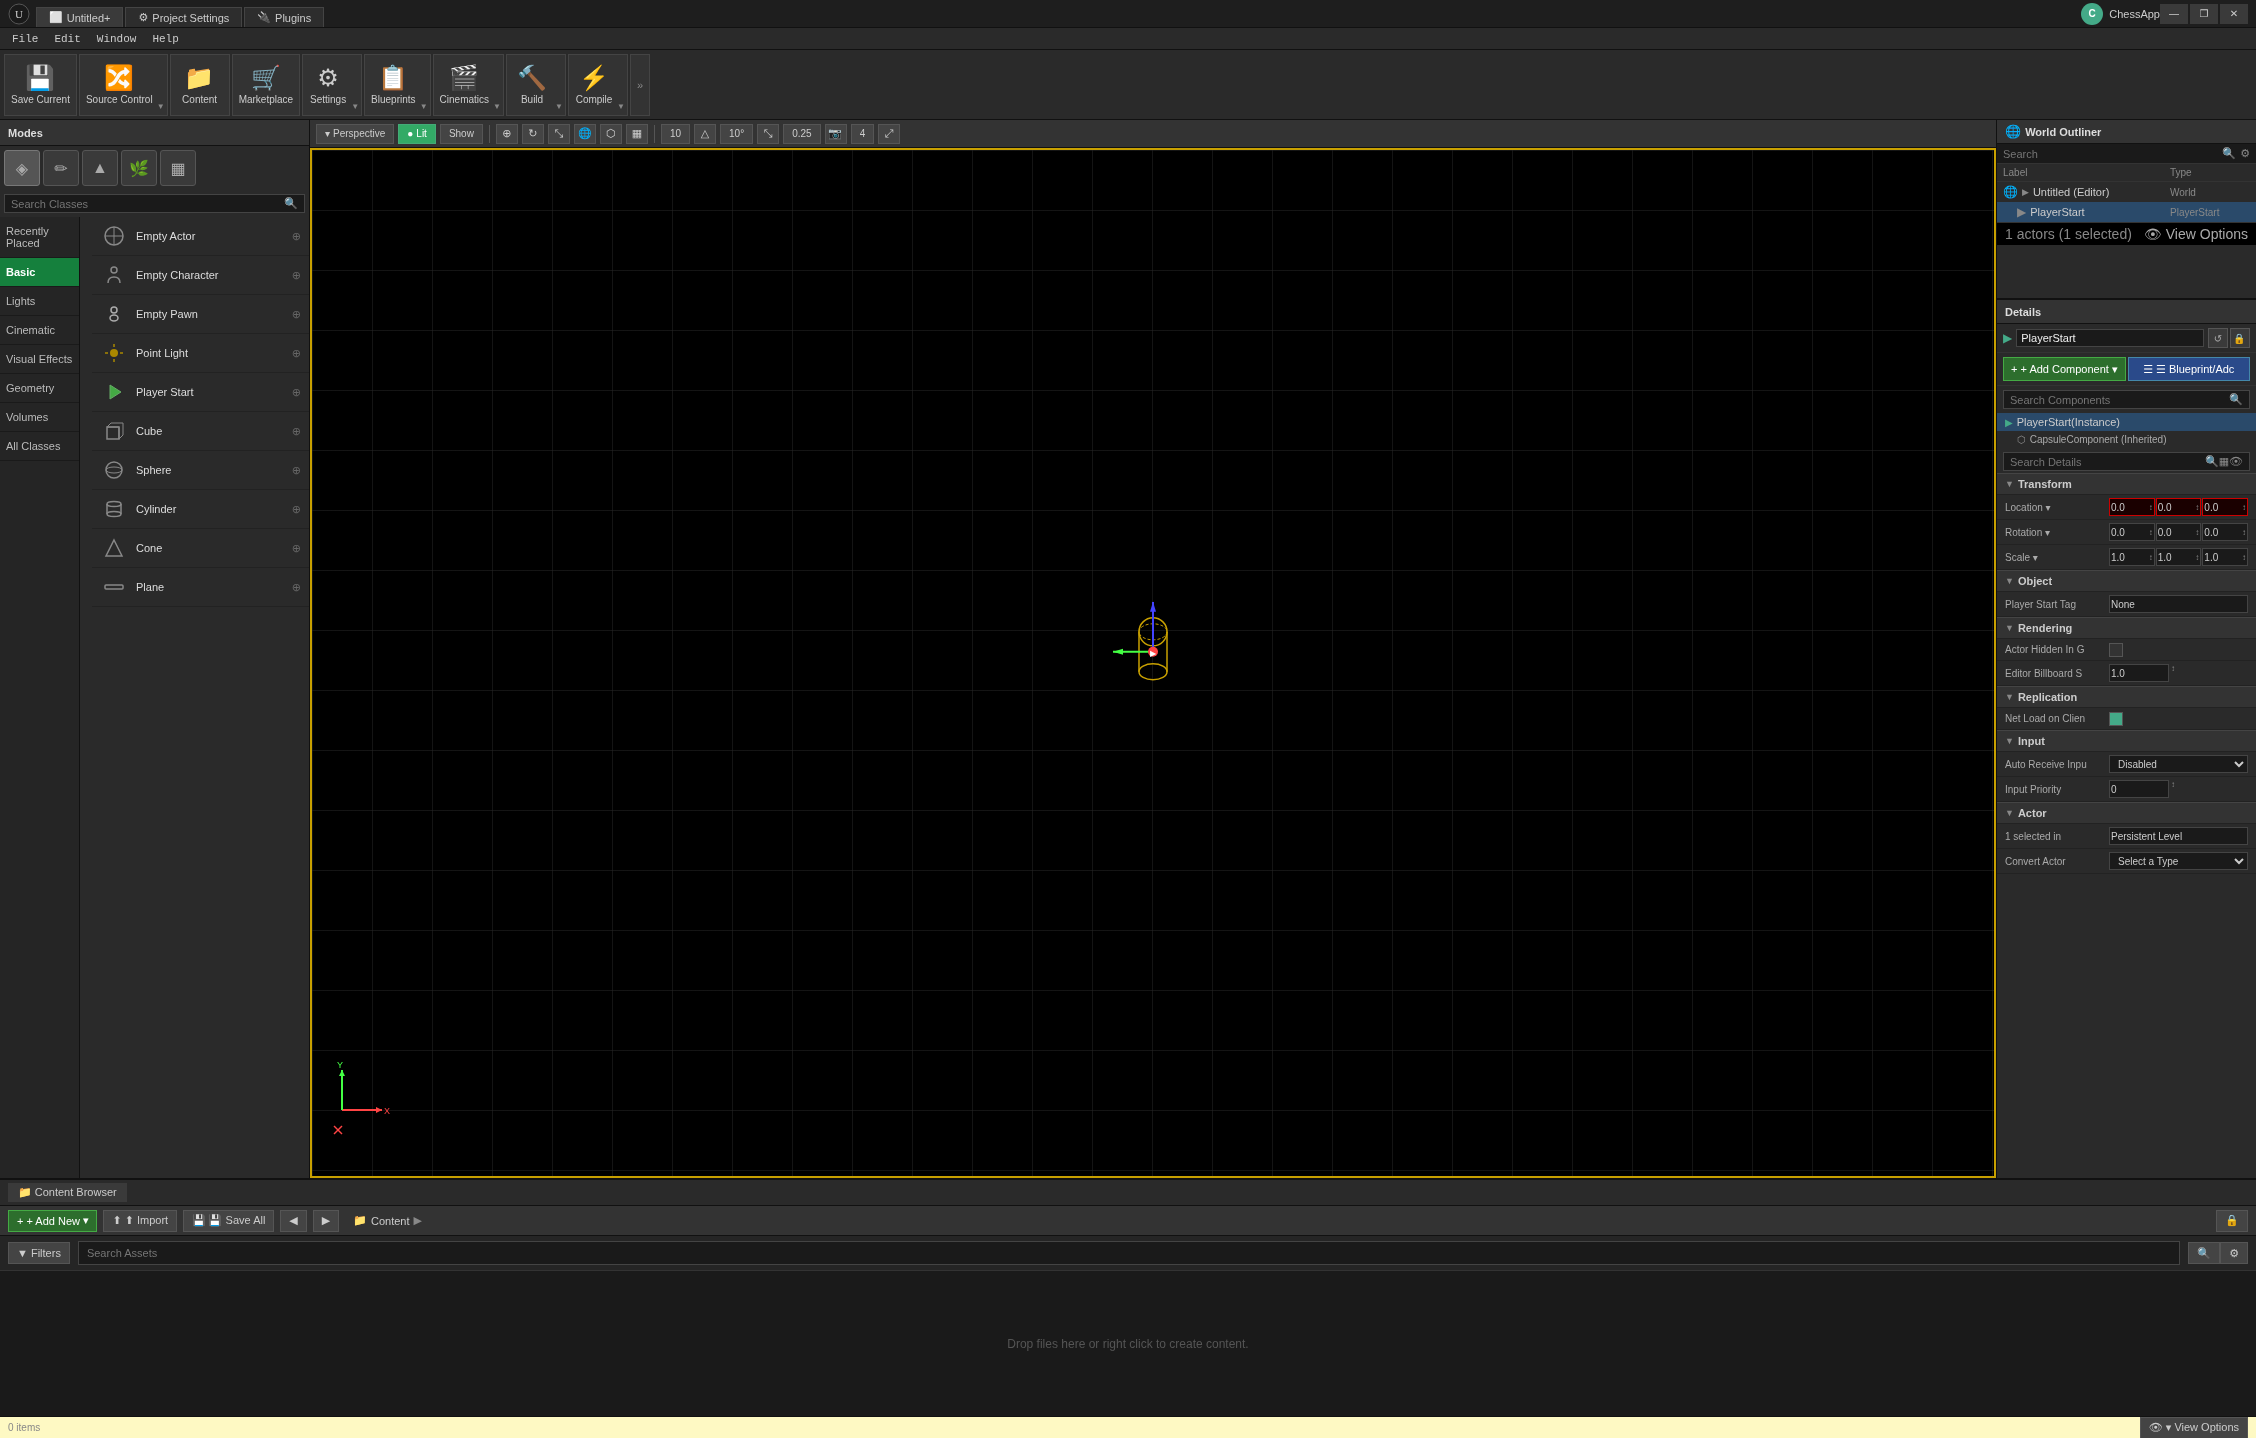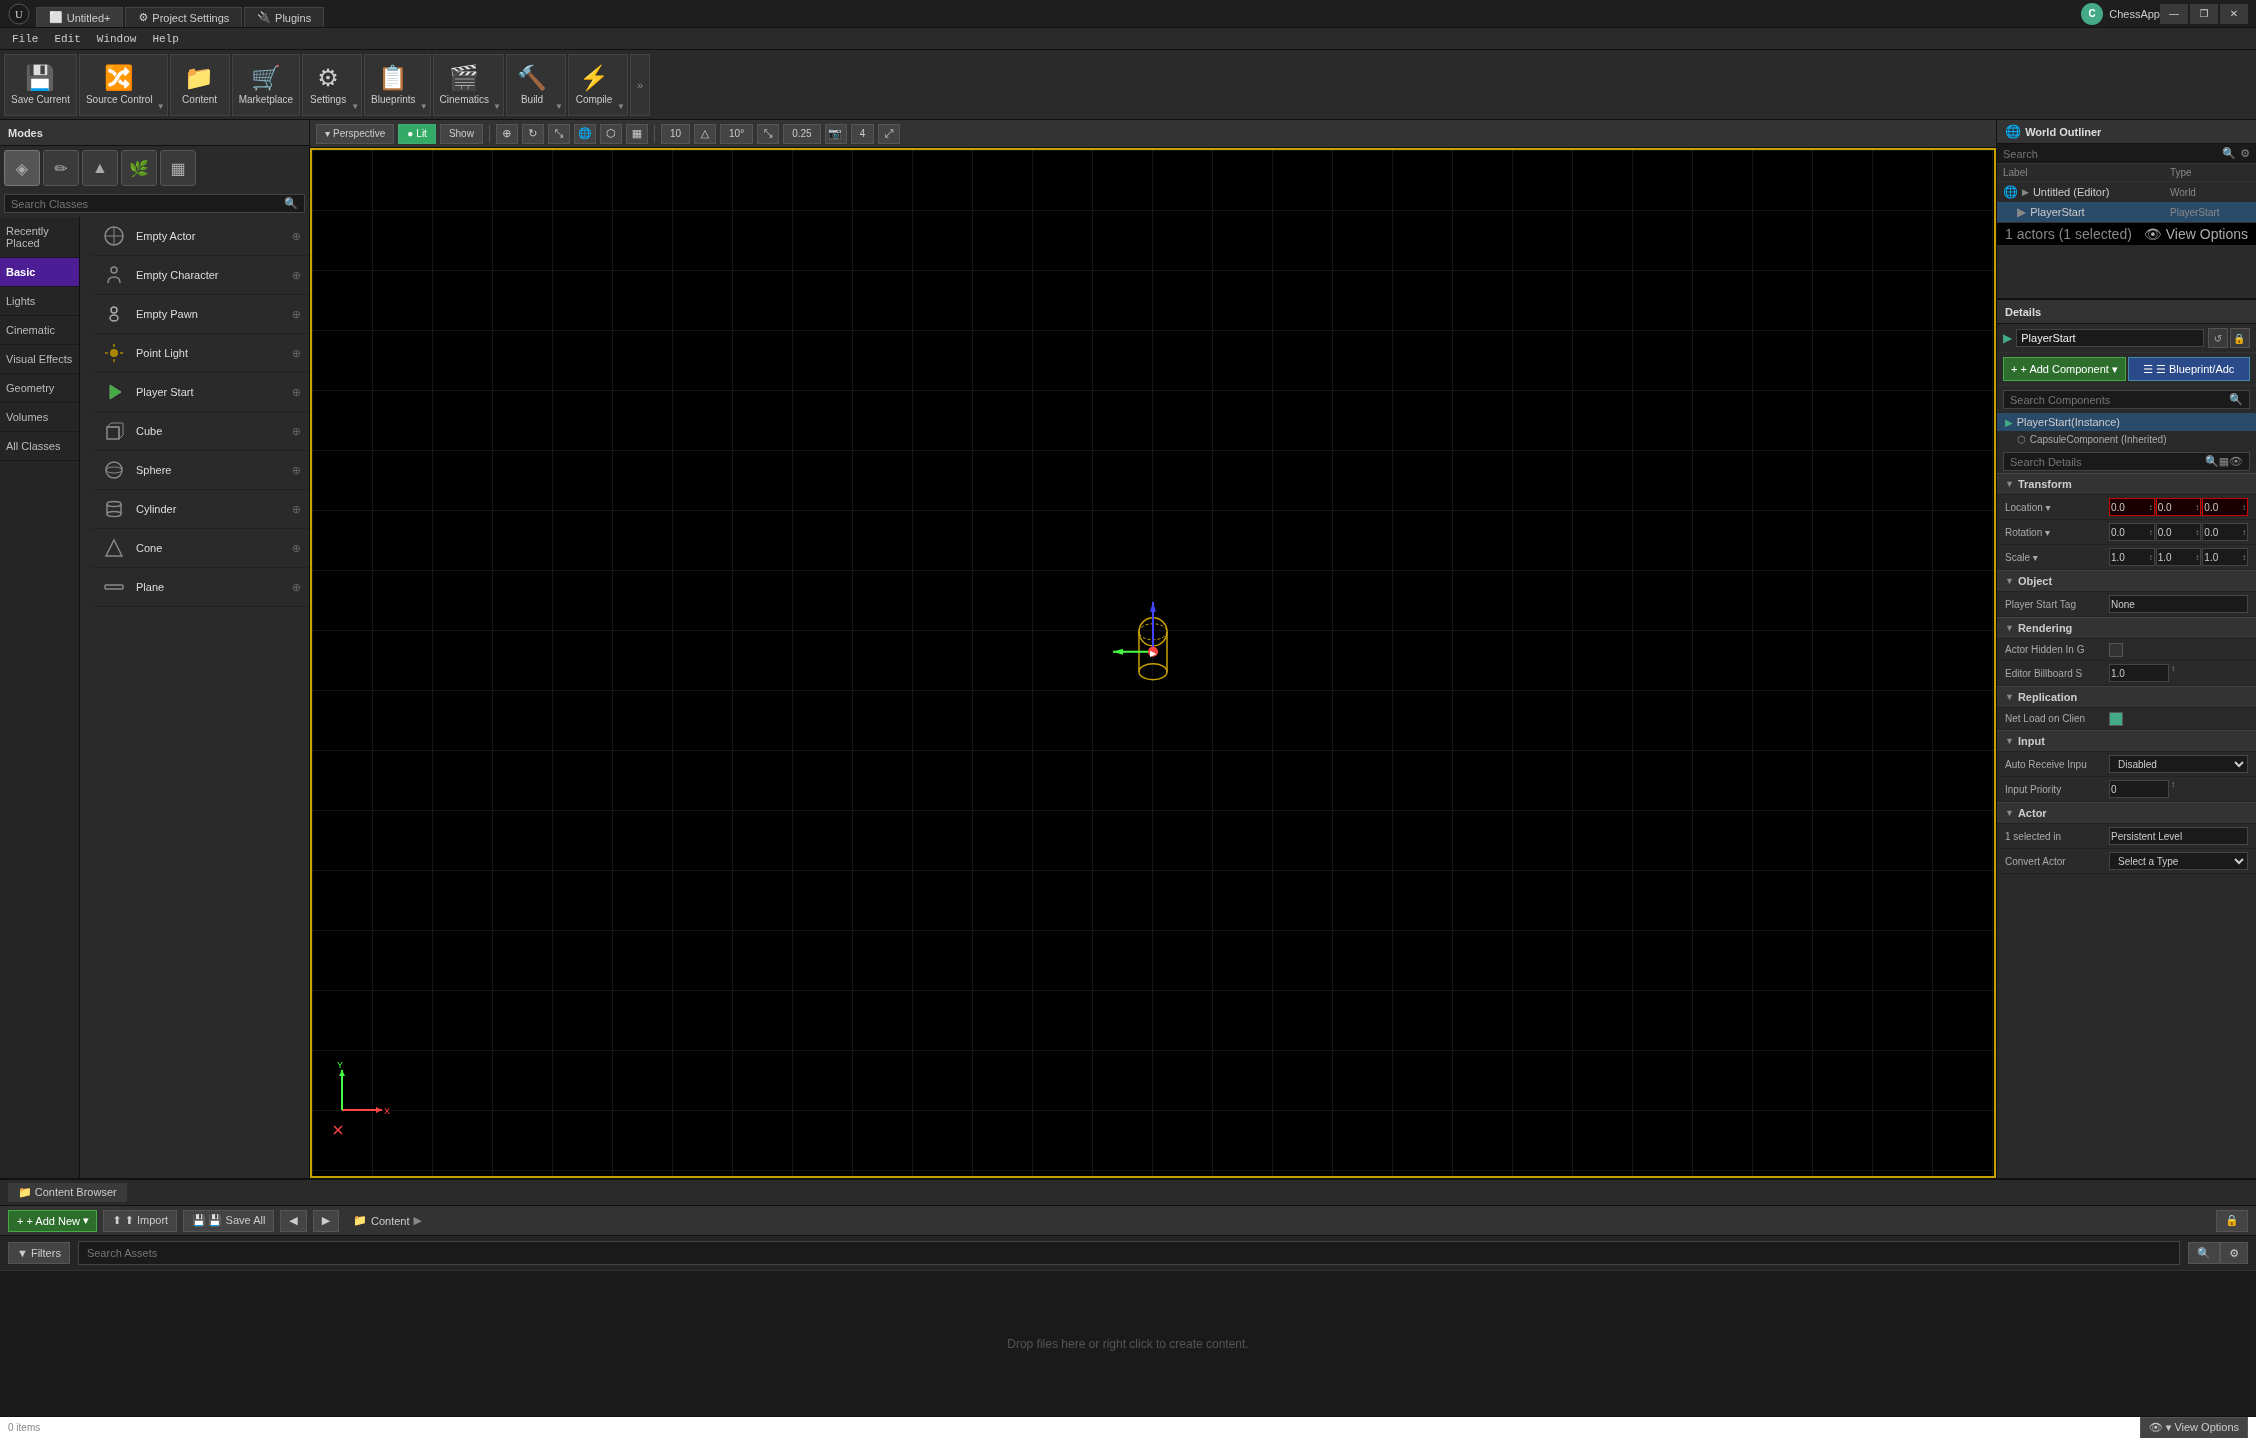--- a/index.html
+++ b/index.html
@@ -144,21 +144,21 @@
       border-right: 1px solid #111;
       overflow-y: auto;
     }
     .category-item {
       padding: 8px 6px;
       font-size: 11px;
       color: #bbb;
       cursor: pointer;
       border-bottom: 1px solid #1a1a1a;
     }
-    .category-item.active { background: #4c1d95; color: #fff; font-weight: bold; }
+    .category-item.active { background: #15803d; color: #fff; font-weight: bold; }
 
     
     #items-list {
       flex: 1;
       overflow-y: auto;
       background: #2a2a2a;
     }
     .list-item {
       display: flex;
       align-items: center;
@@ -549,21 +549,21 @@
       flex: 1;
       background: #1a1a1a;
       display: flex;
       align-items: center;
       justify-content: center;
       color: #555;
       font-size: 12px;
     }
     #bottom-footer {
       height: 22px;
-      background: #ffffff;
+      background: #fef9c3;
       display: flex;
       align-items: center;
       padding: 0 8px;
       justify-content: space-between;
       border-top: 1px solid #111;
     }
     #bottom-footer .items-count { color: #888; font-size: 10px; }
 
     ::-webkit-scrollbar { width: 6px; height: 6px; }
     ::-webkit-scrollbar-track { background: #1a1a1a; }

